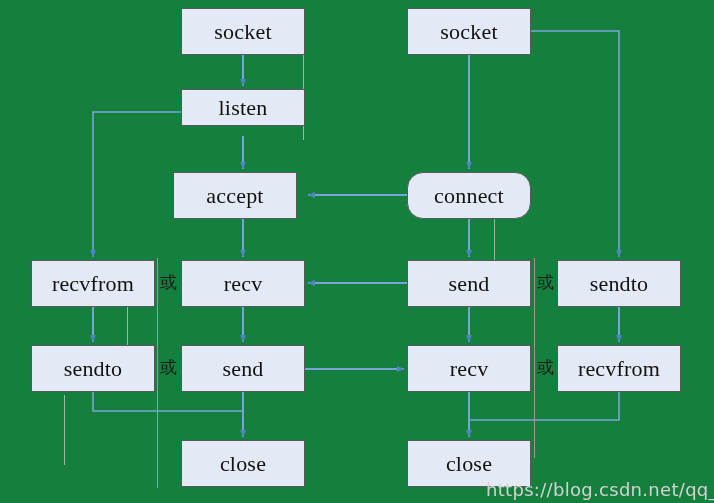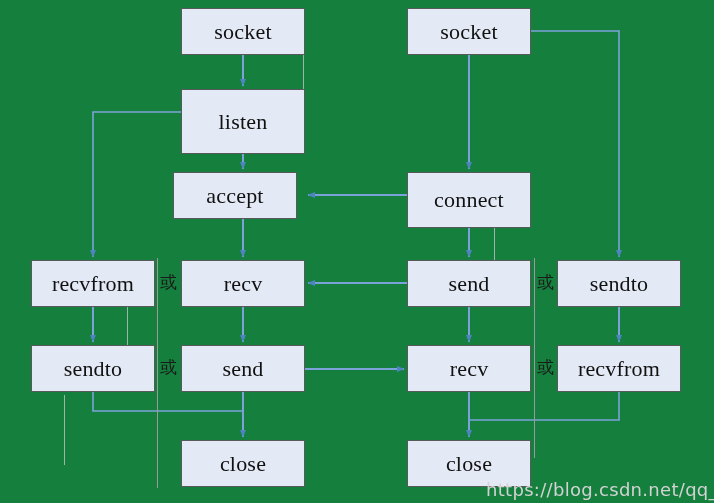--- a/index.html
+++ b/index.html
@@ -107,23 +107,23 @@
       <path d="M619,307 L619,342" marker-end="url(#ah)"></path>
 
       <path d="M469,392 L469,437" marker-end="url(#ah)"></path>
 
       <path d="M619,392 L619,420 L469,420" stroke-width="1.6"></path>
     </g>
   </svg>
 
   <div class="node" style="left:181px;top:8px;width:124px;height:47px;">socket</div>
   <div class="node" style="left:407px;top:8px;width:124px;height:47px;">socket</div>
-  <div class="node" style="left:181px;top:89px;width:124px;height:65px;">listen</div>
+  <div class="node" style="left:181px;top:89px;width:124px;height:37px;">listen</div>
   <div class="node" style="left:173px;top:172px;width:124px;height:47px;">accept</div>
-  <div class="node" style="left:407px;top:172px;width:124px;height:56px;">connect</div>
+  <div class="node" style="left:407px;top:172px;width:124px;height:47px;border-radius:16px;">connect</div>
   <div class="node" style="left:31px;top:260px;width:124px;height:47px;">recvfrom</div>
   <div class="node" style="left:181px;top:260px;width:124px;height:47px;">recv</div>
   <div class="node" style="left:407px;top:260px;width:124px;height:47px;">send</div>
   <div class="node" style="left:557px;top:260px;width:124px;height:47px;">sendto</div>
   <div class="node" style="left:31px;top:345px;width:124px;height:47px;">sendto</div>
   <div class="node" style="left:181px;top:345px;width:124px;height:47px;">send</div>
   <div class="node" style="left:407px;top:345px;width:124px;height:47px;">recv</div>
   <div class="node" style="left:557px;top:345px;width:124px;height:47px;">recvfrom</div>
   <div class="node" style="left:181px;top:440px;width:124px;height:47px;">close</div>
   <div class="node" style="left:407px;top:440px;width:124px;height:47px;">close</div>

